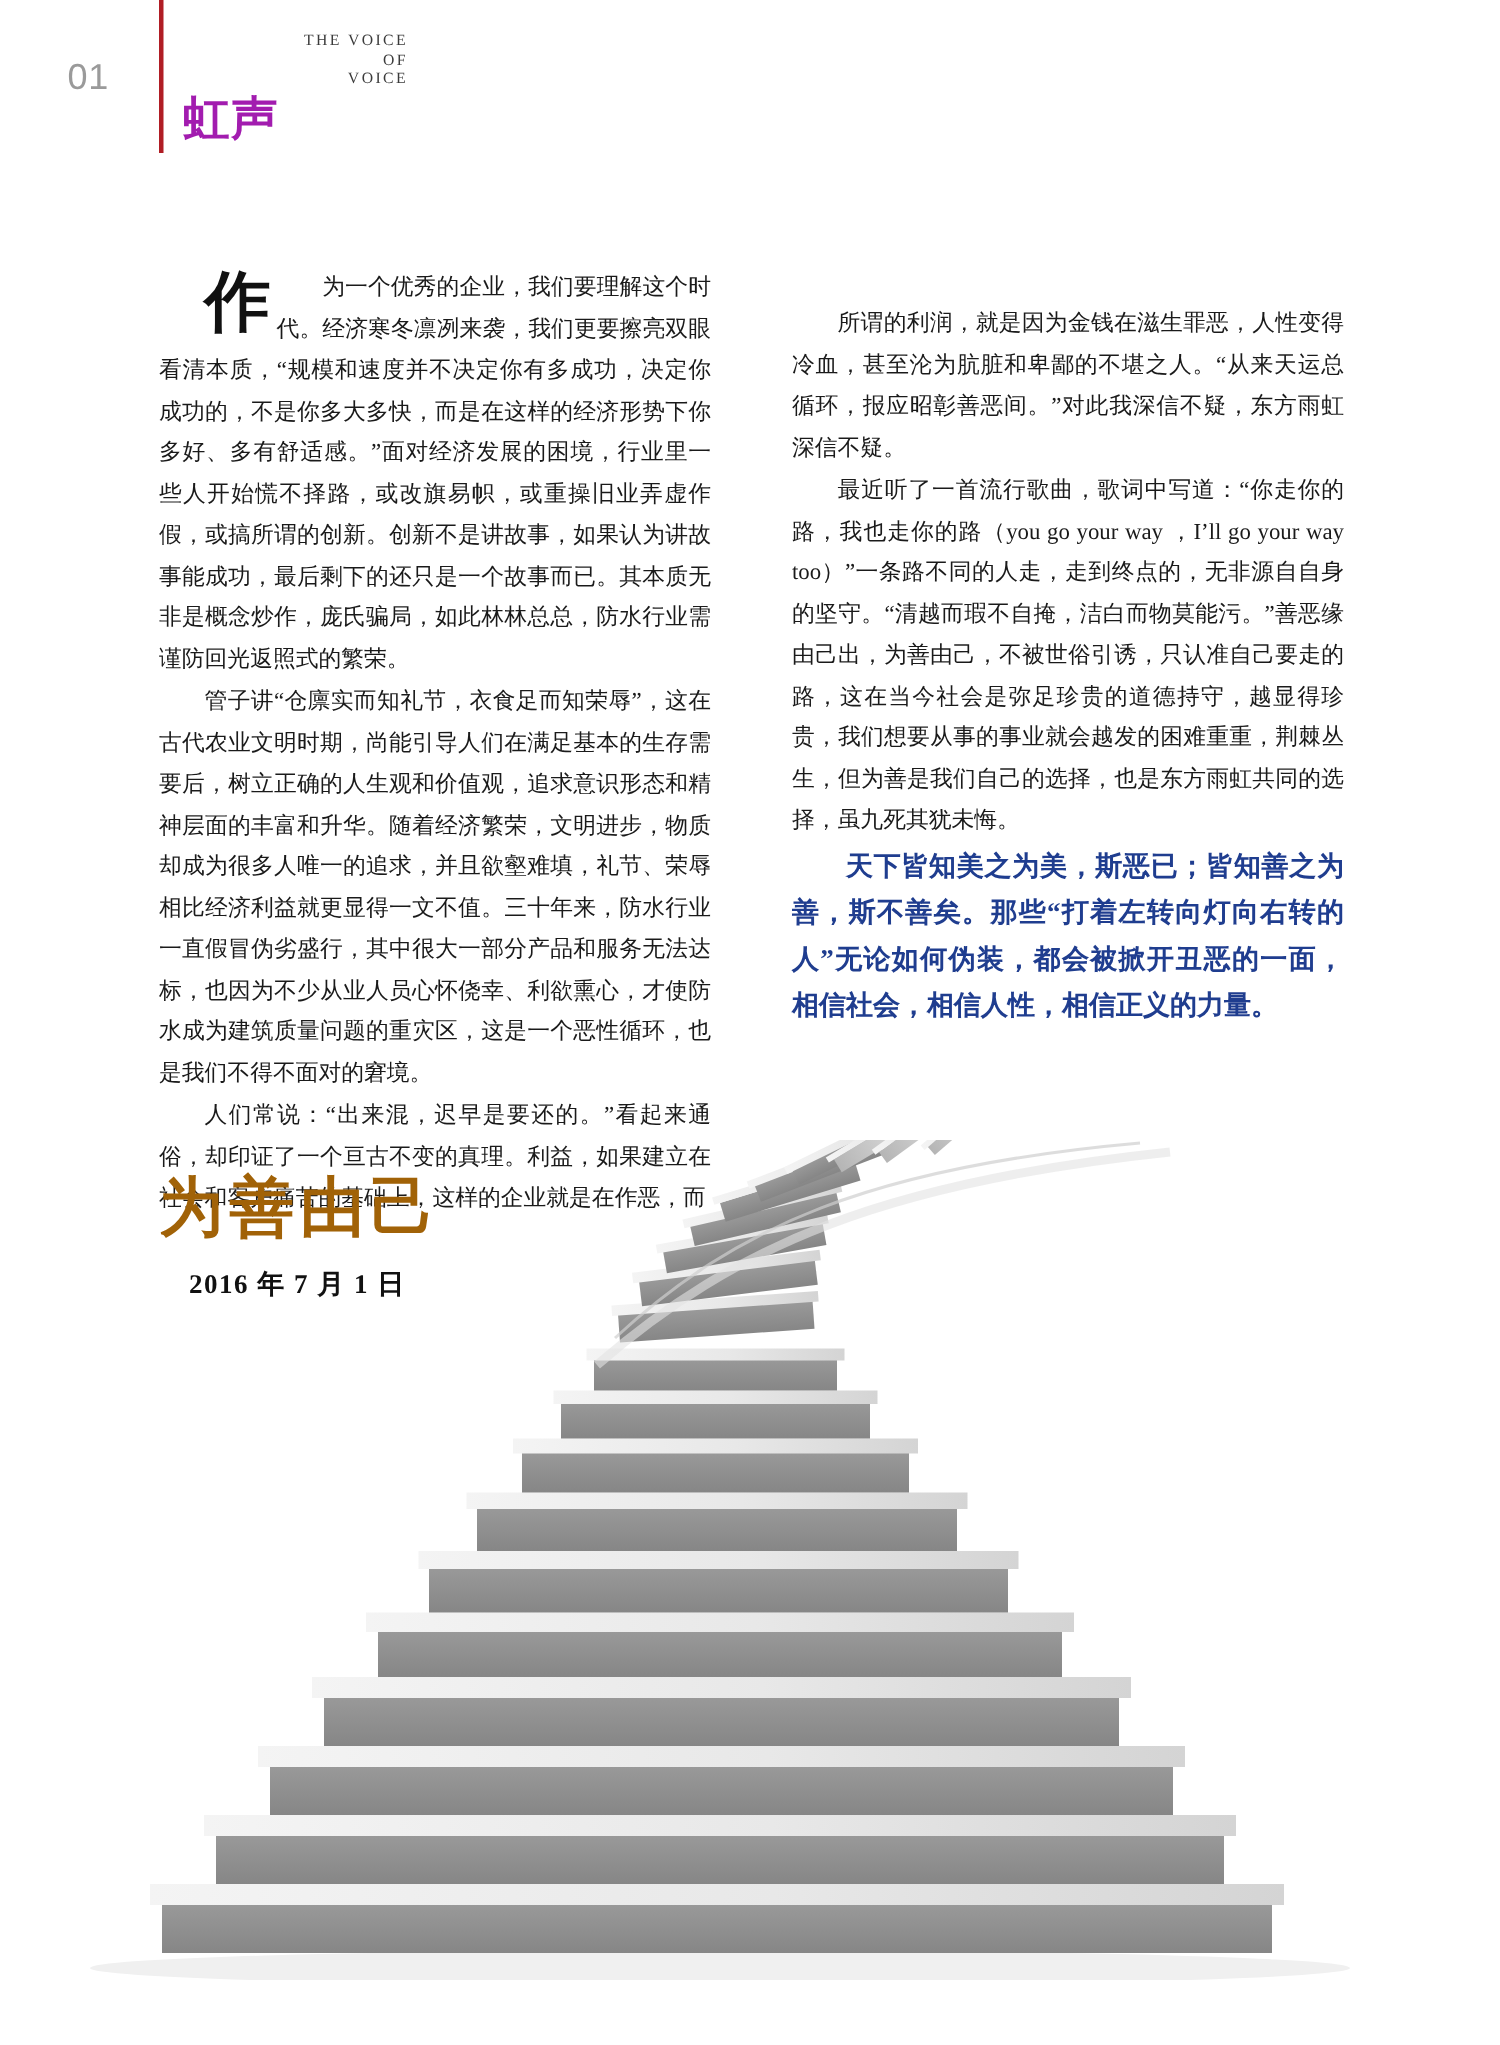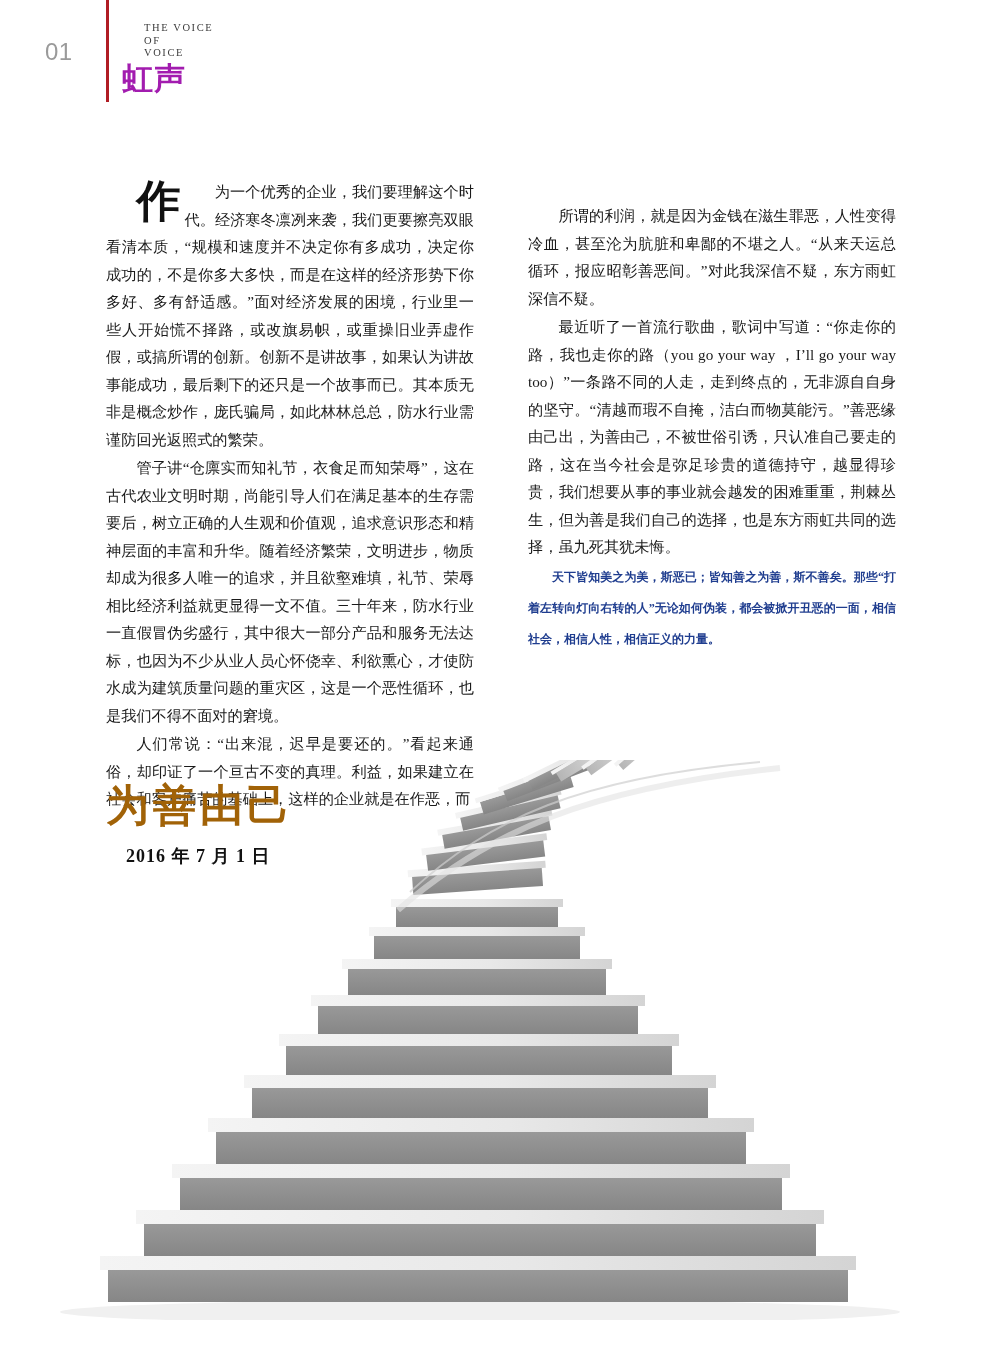--- a/index.html
+++ b/index.html
@@ -33,20 +33,21 @@
     width: 3px;
     height: 102px;
     background: #b01d24;
   }
   .masthead {
     position: absolute;
     left: 122px;
     top: 22px;
     width: 150px;
     height: 80px;
+    text-align: right;
   }
   .masthead-en {
     font-family: "Liberation Serif", serif;
     font-size: 10.5px;
     letter-spacing: 1.6px;
     color: #3b3b3b;
     line-height: 12.5px;
     margin-left: 22px;
   }
   .masthead-cn {
@@ -98,21 +99,21 @@
     font-weight: bold;
     font-family: "Liberation Serif", serif;
     margin: 2px 4px 0 0;
     color: #111;
   }
 
   .quote-block {
     margin-top: 22px;
     color: #1f3d8f;
     font-weight: bold;
-    font-size: 12px;
+    font-size: 18px;
     line-height: 31px;
     text-indent: 2em;
     text-align: justify;
     text-justify: inter-ideograph;
     font-family: "Liberation Serif", serif;
   }
 
   
   .title-block {
     position: absolute;

